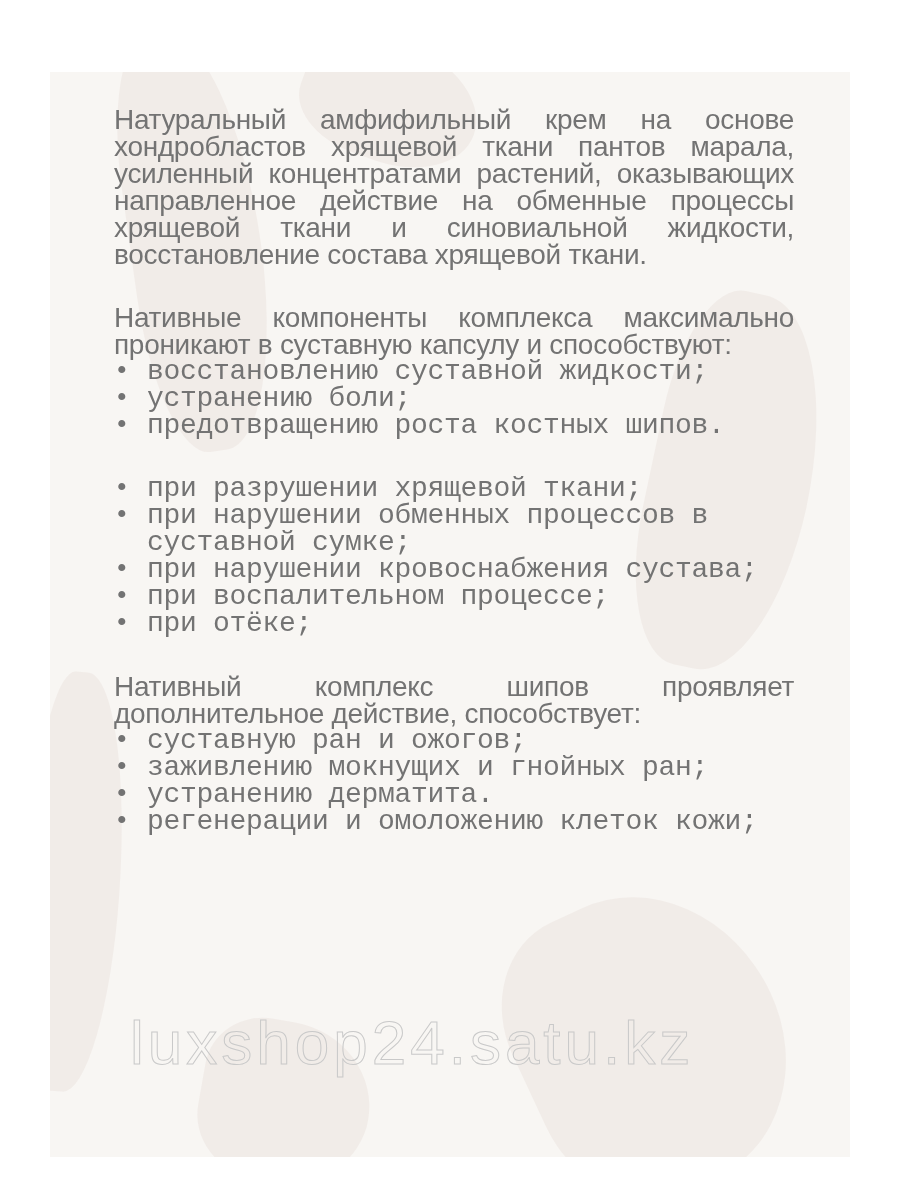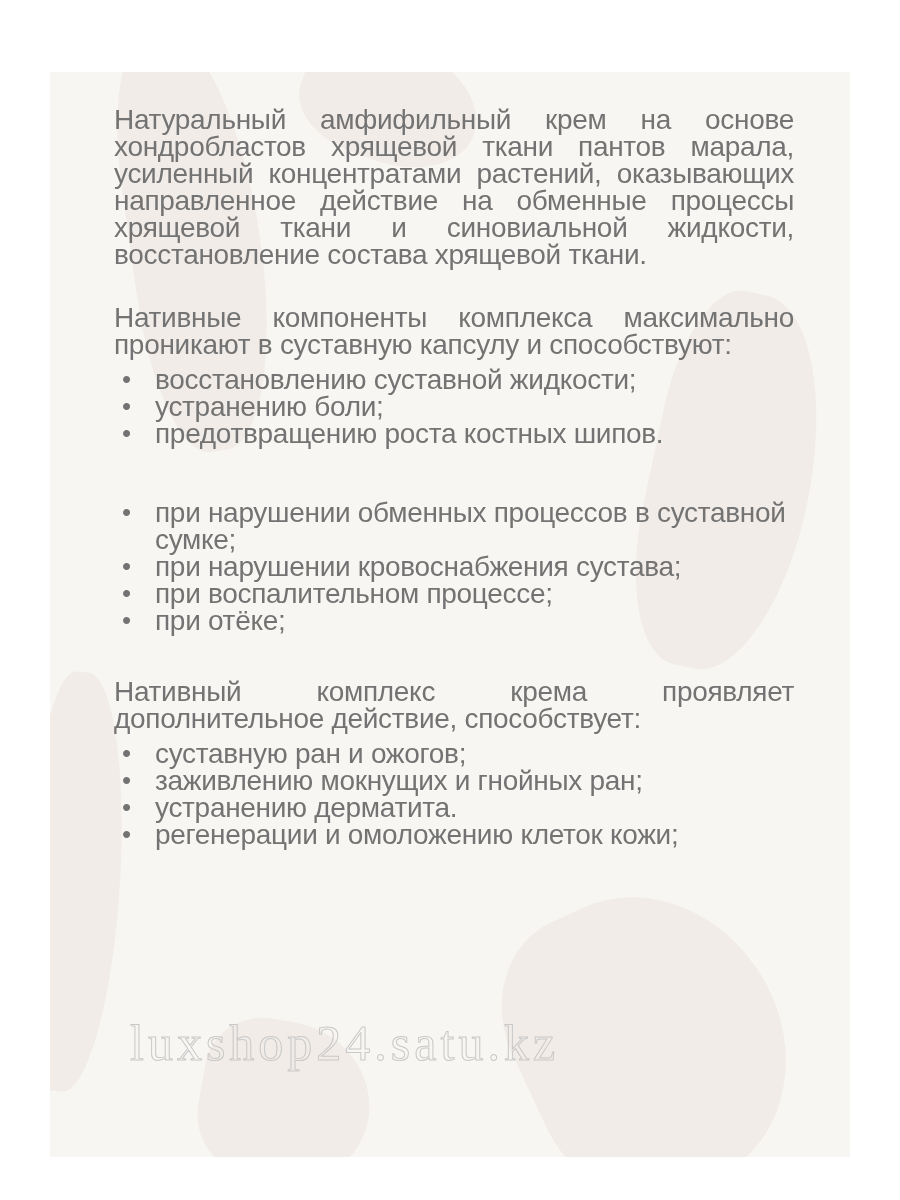--- a/index.html
+++ b/index.html
@@ -14,28 +14,28 @@
   }
   .blob { position: absolute; background: #efe8e4; opacity: 0.75; border-radius: 40% 60% 55% 45%; }
   .content {
     position: absolute; left: 64px; top: 34px; width: 680px;
     color: #737373; font-size: 28px; line-height: 27px;
     font-family: "Liberation Sans", sans-serif;
     letter-spacing: -0.3px;
   }
   .para { margin: 0; text-align: justify; }
   .gap { height: 36px; }
-  ul.blist { list-style: none; margin: 8px; padding: 0; }
+  ul.blist { list-style: none; margin: 0; padding: 0; font-family: Liberation Mono, monospace; }
   ul.blist li { position: relative; padding-left: 33px; }
   ul.blist li::before {
     content: "\2022"; position: absolute; left: 0; top: 0; font-size: 26px;
   }
   .watermark {
     position: absolute; left: 130px; top: 1012px;
-    font-family: Liberation Serif, serif; font-size: 50px; line-height: 62px;
+    font-family: Liberation Sans, sans-serif; font-size: 62px; line-height: 62px;
     color: transparent; -webkit-text-stroke: 1px #c9c9c9; letter-spacing: 4px;
     white-space: nowrap; pointer-events: none;
   }
 </style>
 </head>
 <body>
 
 <div class="card">
   <div class="blob" style="left:80px;top:-40px;width:130px;height:420px;transform:rotate(-8deg);"></div>
   <div class="blob" style="left:250px;top:-30px;width:180px;height:120px;transform:rotate(20deg);"></div>
@@ -50,28 +50,29 @@
 
     <p class="para">Нативные компоненты комплекса максимально проникают в суставную капсулу и способствуют:</p>
     <ul class="blist">
       <li>восстановлению суставной жидкости;</li>
       <li>устранению боли;</li>
       <li>предотвращению роста костных шипов.</li>
     </ul>
     <div class="gap"></div>
 
     <ul class="blist">
+      <li>при разрушении хрящевой ткани;</li>
       <li>при нарушении обменных процессов в суставной сумке;</li>
       <li>при нарушении кровоснабжения сустава;</li>
       <li>при воспалительном процессе;</li>
       <li>при отёке;</li>
     </ul>
     <div class="gap"></div>
 
-    <p class="para">Нативный комплекс крема проявляет дополнительное действие, способствует:</p>
+    <p class="para">Нативный комплекс шипов проявляет дополнительное действие, способствует:</p>
     <ul class="blist">
       <li>суставную ран и ожогов;</li>
       <li>заживлению мокнущих и гнойных ран;</li>
       <li>устранению дерматита.</li>
       <li>регенерации и омоложению клеток кожи;</li>
     </ul>
   </div>
 </div>
 
 <div class="watermark">luxshop24.satu.kz</div>

